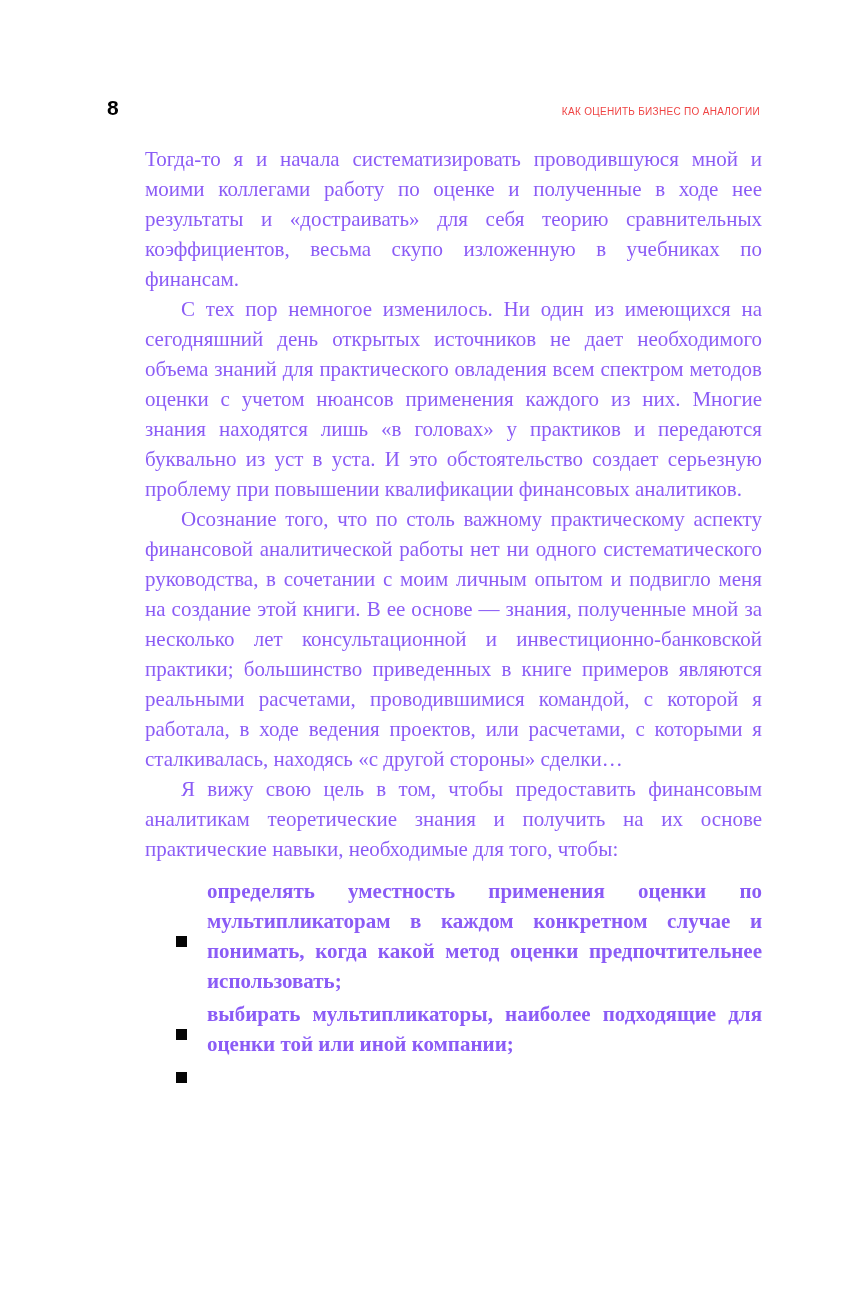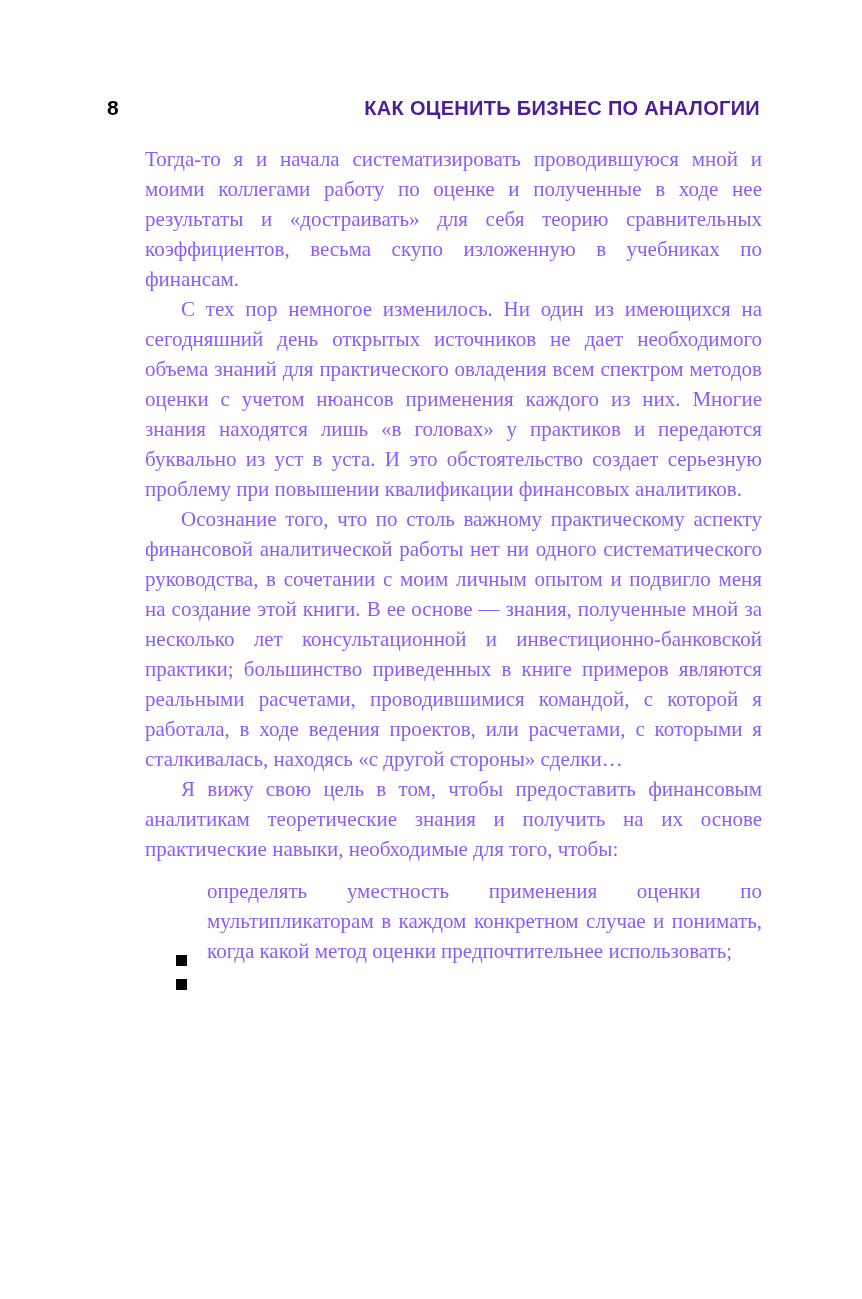--- a/index.html
+++ b/index.html
@@ -25,24 +25,24 @@
     justify-content: space-between;
     align-items: baseline;
     font-family: "Liberation Sans", sans-serif;
   }
   .page-number {
     font-size: 21px;
     font-weight: 700;
     color: #000000;
   }
   .running-title {
-    font-size: 20px;
-    font-weight: 700;
+    font-size: 10px;
+    font-weight: 400;
     letter-spacing: 0.3px;
-    color: #4c1d95;
+    color: #ef4444;
     white-space: nowrap;
   }
   
   .text-column {
     position: absolute;
     top: 144px;
     left: 145px;
     width: 617px;
     font-family: "Liberation Serif", "DejaVu Serif", serif;
     font-size: 21px;
@@ -56,22 +56,23 @@
   }
   .para.indent {
     text-indent: 36px;
   }
   
   .bullet-list {
     margin-top: 12px;
   }
   .bullet-item {
     display: flex;
-    align-items: flex-end;
+    align-items: center;
     margin-bottom: 3px;
+    font-weight: bold;
   }
   .bullet-square {
     flex: none;
     width: 11px;
     height: 11px;
     background: #050505;
     margin: 10px 20px 0 31px;
   }
   .bullet-text {
     flex: 1;
@@ -98,20 +99,24 @@
 
     <p class="para indent">Я вижу свою цель в том, чтобы предоставить финансовым аналитикам теоретические знания и получить на их основе практические навыки, необходимые для того, чтобы:</p>
 
     <div class="bullet-list">
 
       <div class="bullet-item">
         <span class="bullet-square"></span>
         <span class="bullet-text">определять уместность применения оценки по мультипликаторам в каждом конкретном случае и понимать, когда какой метод оценки предпочтительнее использовать;</span>
       </div>
 
+      <div class="bullet-item">
+        <span class="bullet-square"></span>
+        <span class="bullet-text">выбирать мультипликаторы, наиболее подходящие для оценки той или иной компании;</span>
+      </div>
 
       <div class="bullet-item">
         <span class="bullet-square"></span>
       </div>
 
 
     </div>
   </div>
 </div>
 

